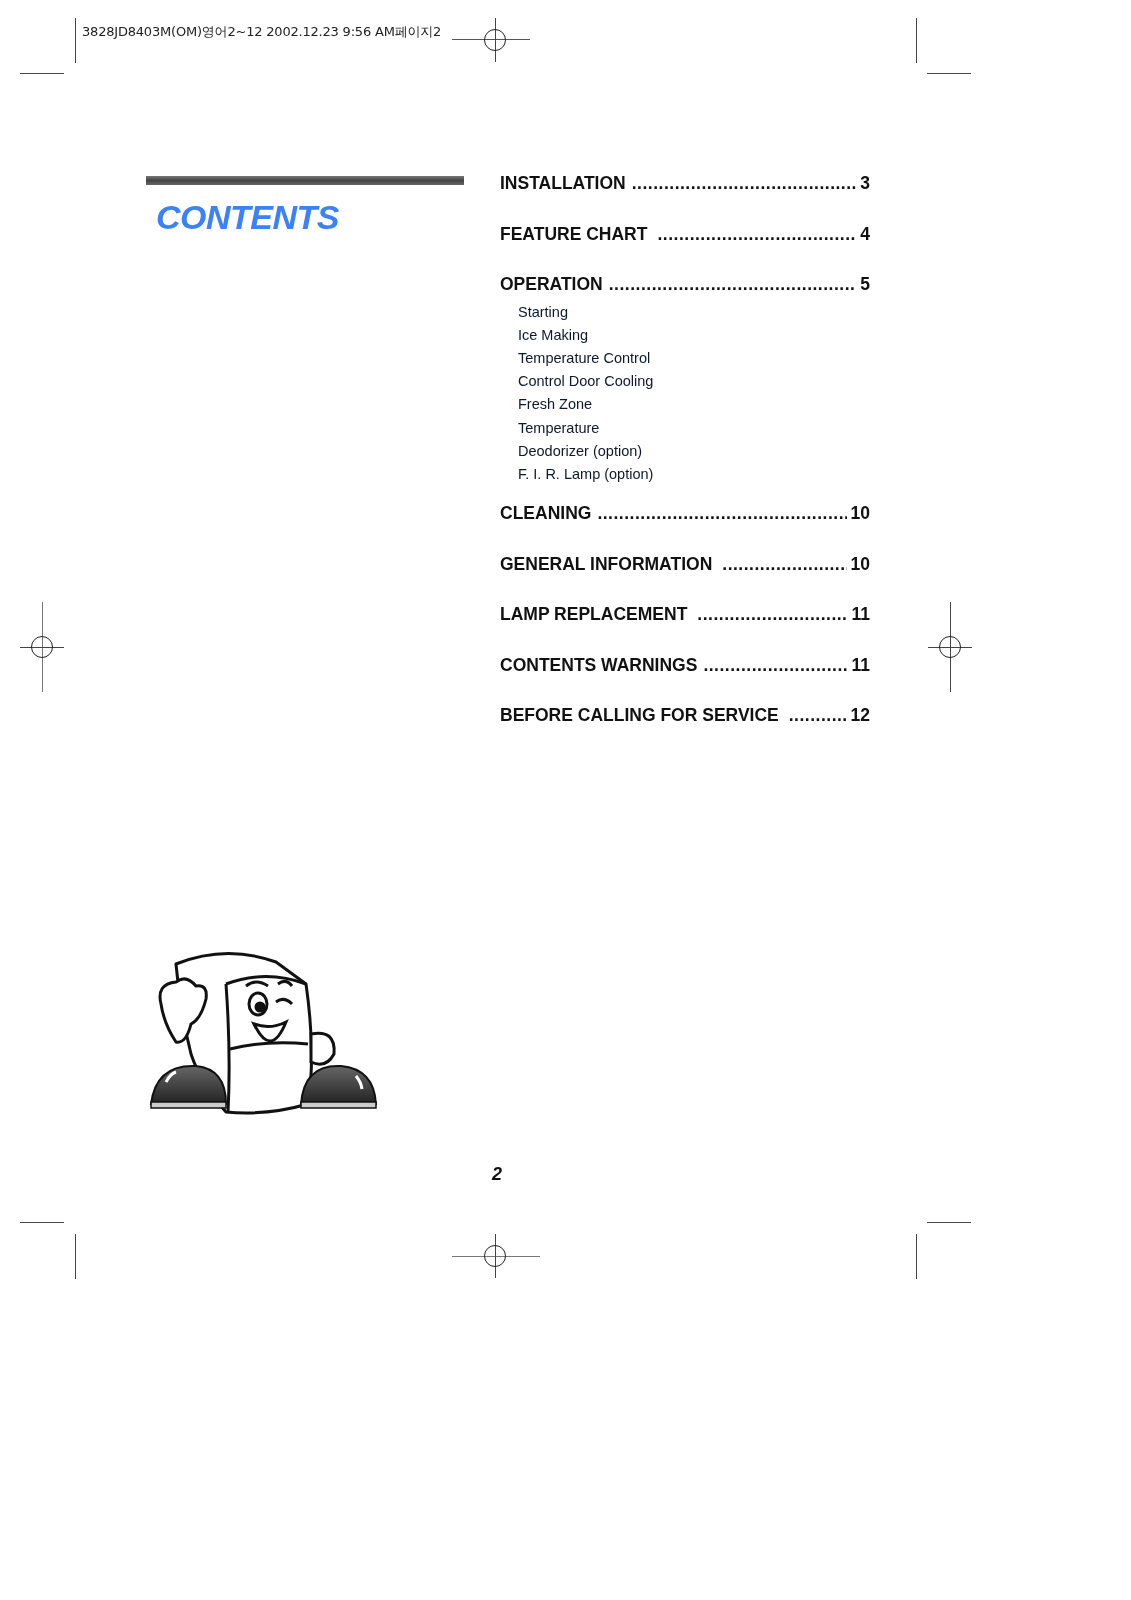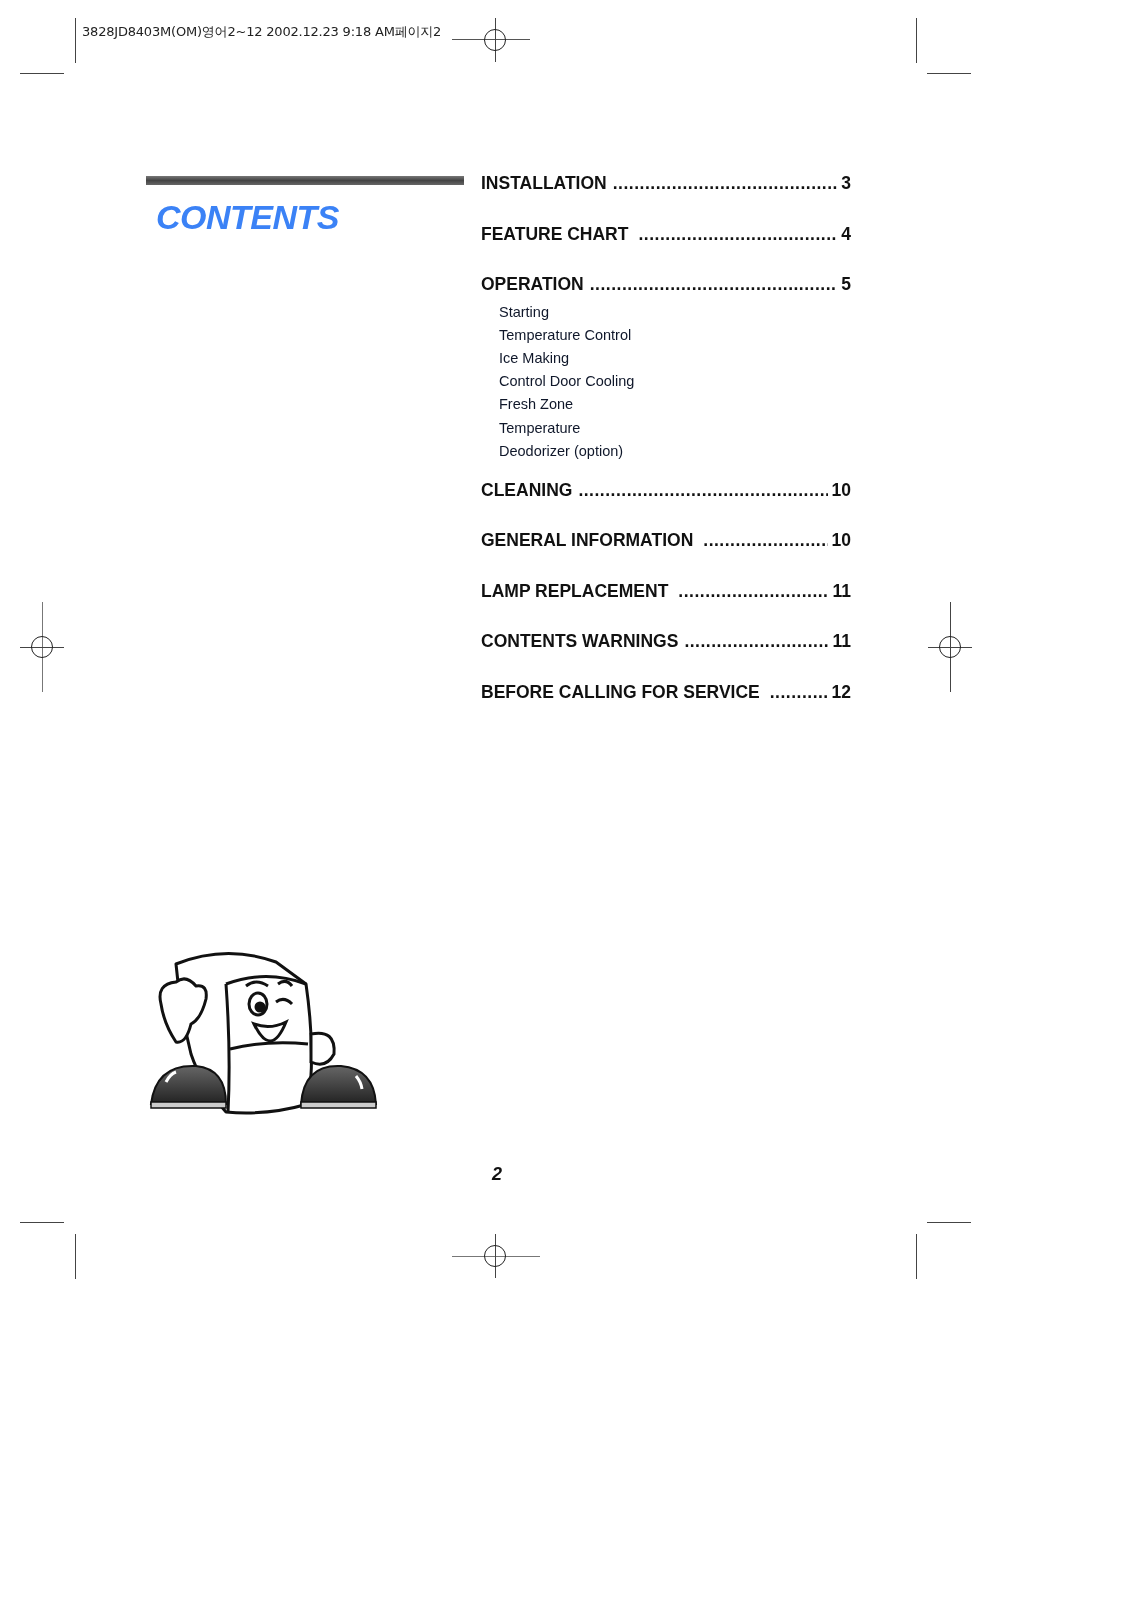--- a/index.html
+++ b/index.html
@@ -8,41 +8,41 @@
     .vline { position: absolute; width: 1px; background: #444; }
     .hline { position: absolute; height: 1px; background: #444; }
     .header-slug { position: absolute; left: 82px; top: 23px; font-size: 13px; color: #222;
                    font-family: "DejaVu Sans", sans-serif; letter-spacing: -0.2px; white-space: nowrap; }
     .slug-underline { position: absolute; left: 452px; top: 39px; width: 78px; height: 1px; background: #555; }
     .reg { position: absolute; width: 22px; height: 22px; border: 1px solid #222; border-radius: 50%; box-sizing: border-box; }
     .title-bar { position: absolute; left: 146px; top: 176px; width: 318px; height: 9px;
                  background: linear-gradient(to bottom, #777 0%, #444 50%, #666 100%); }
     .title { position: absolute; left: 156px; top: 198px; font-size: 34px; font-weight: bold; font-style: italic;
              letter-spacing: -0.5px; color: #3b82f6; }
-    .toc { position: absolute; left: 481px; top: 172px; width: 370px; }
+    .toc { position: absolute; left: 500px; top: 172px; width: 370px; }
     .toc-entry { display: flex; align-items: baseline; font-weight: bold; font-size: 17.5px; color: #111;
                  height: 50.5px; line-height: 22px; }
     .toc-entry .label { white-space: nowrap; }
     .toc-entry .dots { flex: 1; overflow: hidden; white-space: nowrap; margin: 0 4px 0 6px; letter-spacing: 0.5px; }
     .toc-entry .dots::after { content: "........................................................................................................"; }
     .toc-entry .page { white-space: nowrap; }
     .sub-list { margin: -23px 0 16px 18px; padding: 0; list-style: none; }
     .sub-list li { font-size: 14.5px; line-height: 23.2px; color: #0f172a; }
     .page-num { position: absolute; left: 492px; top: 1164px; font-size: 18px; font-weight: bold; font-style: italic; }
     .mascot { position: absolute; left: 146px; top: 944px; }
   </style>
 </head>
 <body>
 
 <div class="vline" style="left:75px; top:18px; height:45px;"></div>
 <div class="hline" style="left:20px; top:73px; width:44px;"></div>
 <div class="vline" style="left:916px; top:18px; height:45px;"></div>
 <div class="hline" style="left:927px; top:73px; width:44px;"></div>
 
-<div class="header-slug">3828JD8403M(OM)영어2~12  2002.12.23 9:18 AM페이지2</div>
+<div class="header-slug">3828JD8403M(OM)영어2~12  2002.12.23 9:56 AM페이지2</div>
 <div class="slug-underline"></div>
 
 <div>
   <div class="vline" style="left:495px; top:18px; height:44px;"></div>
   <div class="reg" style="left:484px; top:29px;"></div>
 </div>
 
 <div>
   <div class="vline" style="left:42px; top:602px; height:90px; background:#777;"></div>
   <div class="hline" style="left:20px; top:647px; width:44px;"></div>
@@ -68,26 +68,27 @@
       <span class="dots" style="margin-left:10px;"></span>
       <span class="page">4</span>
   </div>
   <div class="toc-entry">
     <span class="label">OPERATION</span>
       <span class="dots"></span>
       <span class="page">5</span>
   </div>
   <ul class="sub-list">
     <li>Starting</li>
+    <li>Ice Making</li>
     <li>Temperature Control</li>
-    <li>Ice Making</li>
     <li>Control Door Cooling</li>
     <li>Fresh Zone</li>
     <li>Temperature</li>
     <li>Deodorizer (option)</li>
+    <li>F. I. R. Lamp (option)</li>
   </ul>
   <div class="toc-entry">
     <span class="label">CLEANING</span>
       <span class="dots"></span>
       <span class="page">10</span>
   </div>
   <div class="toc-entry">
     <span class="label">GENERAL INFORMATION</span>
       <span class="dots" style="margin-left:10px;"></span>
       <span class="page">10</span>

